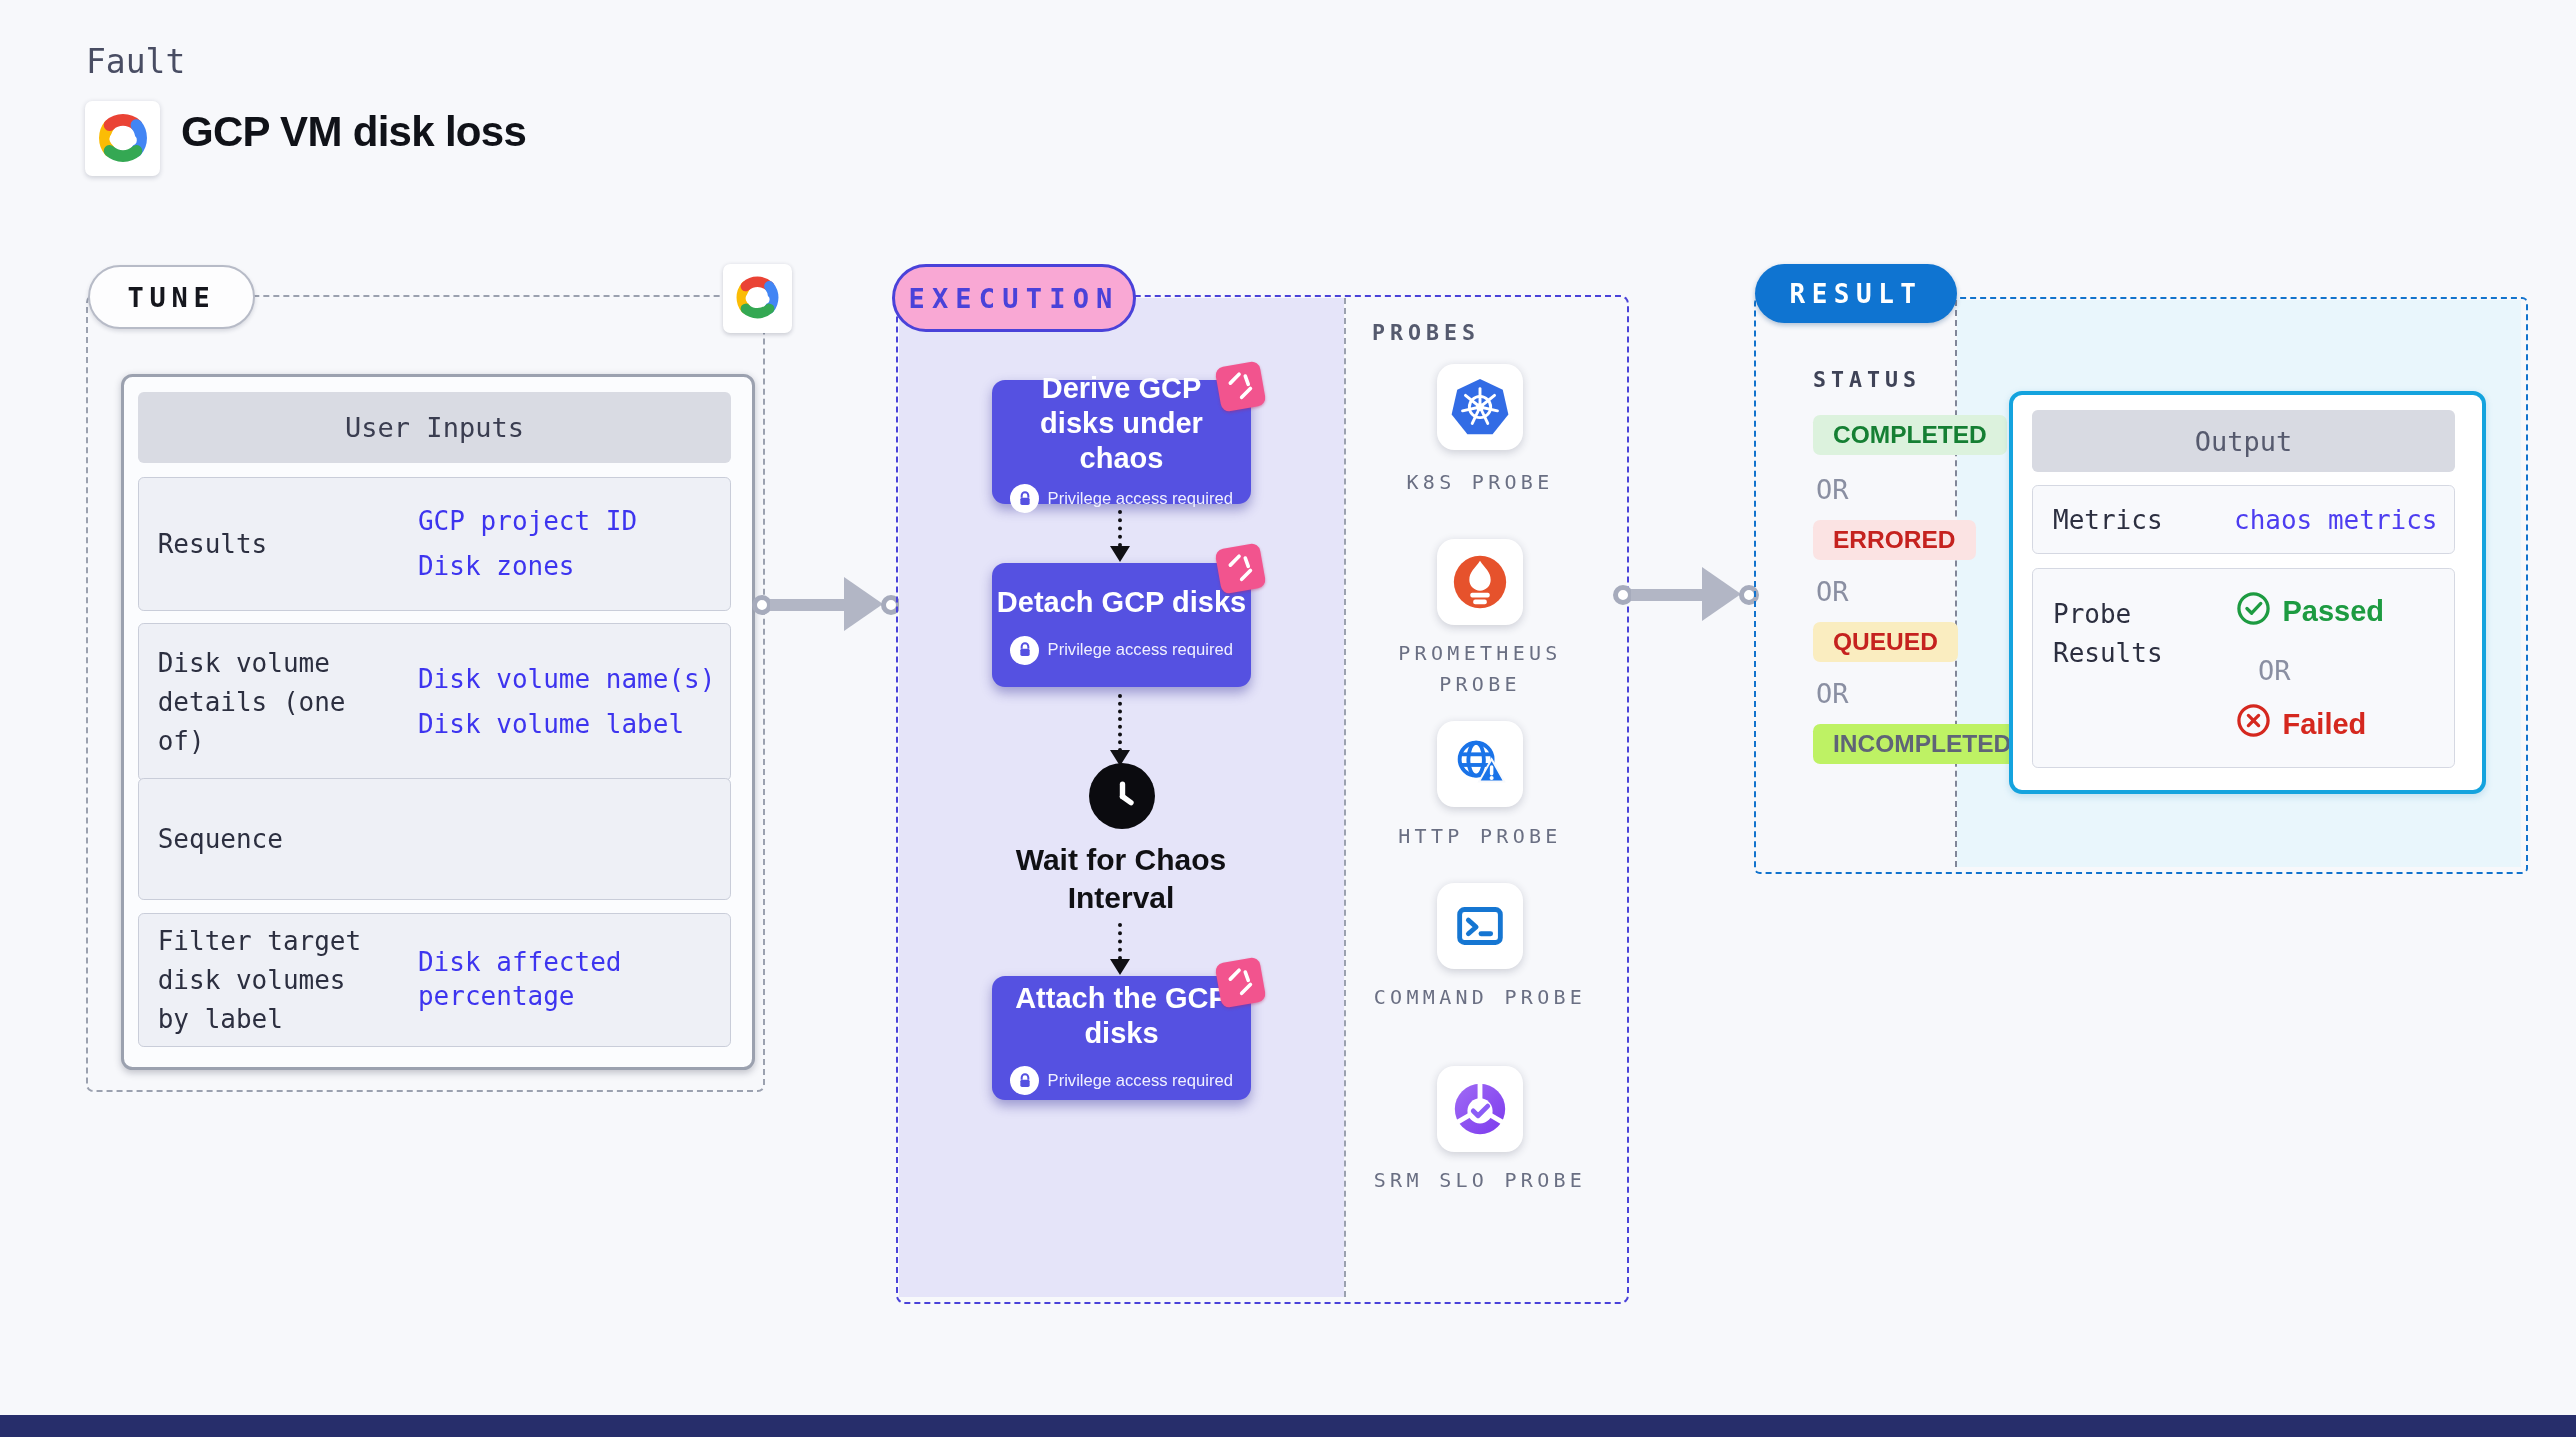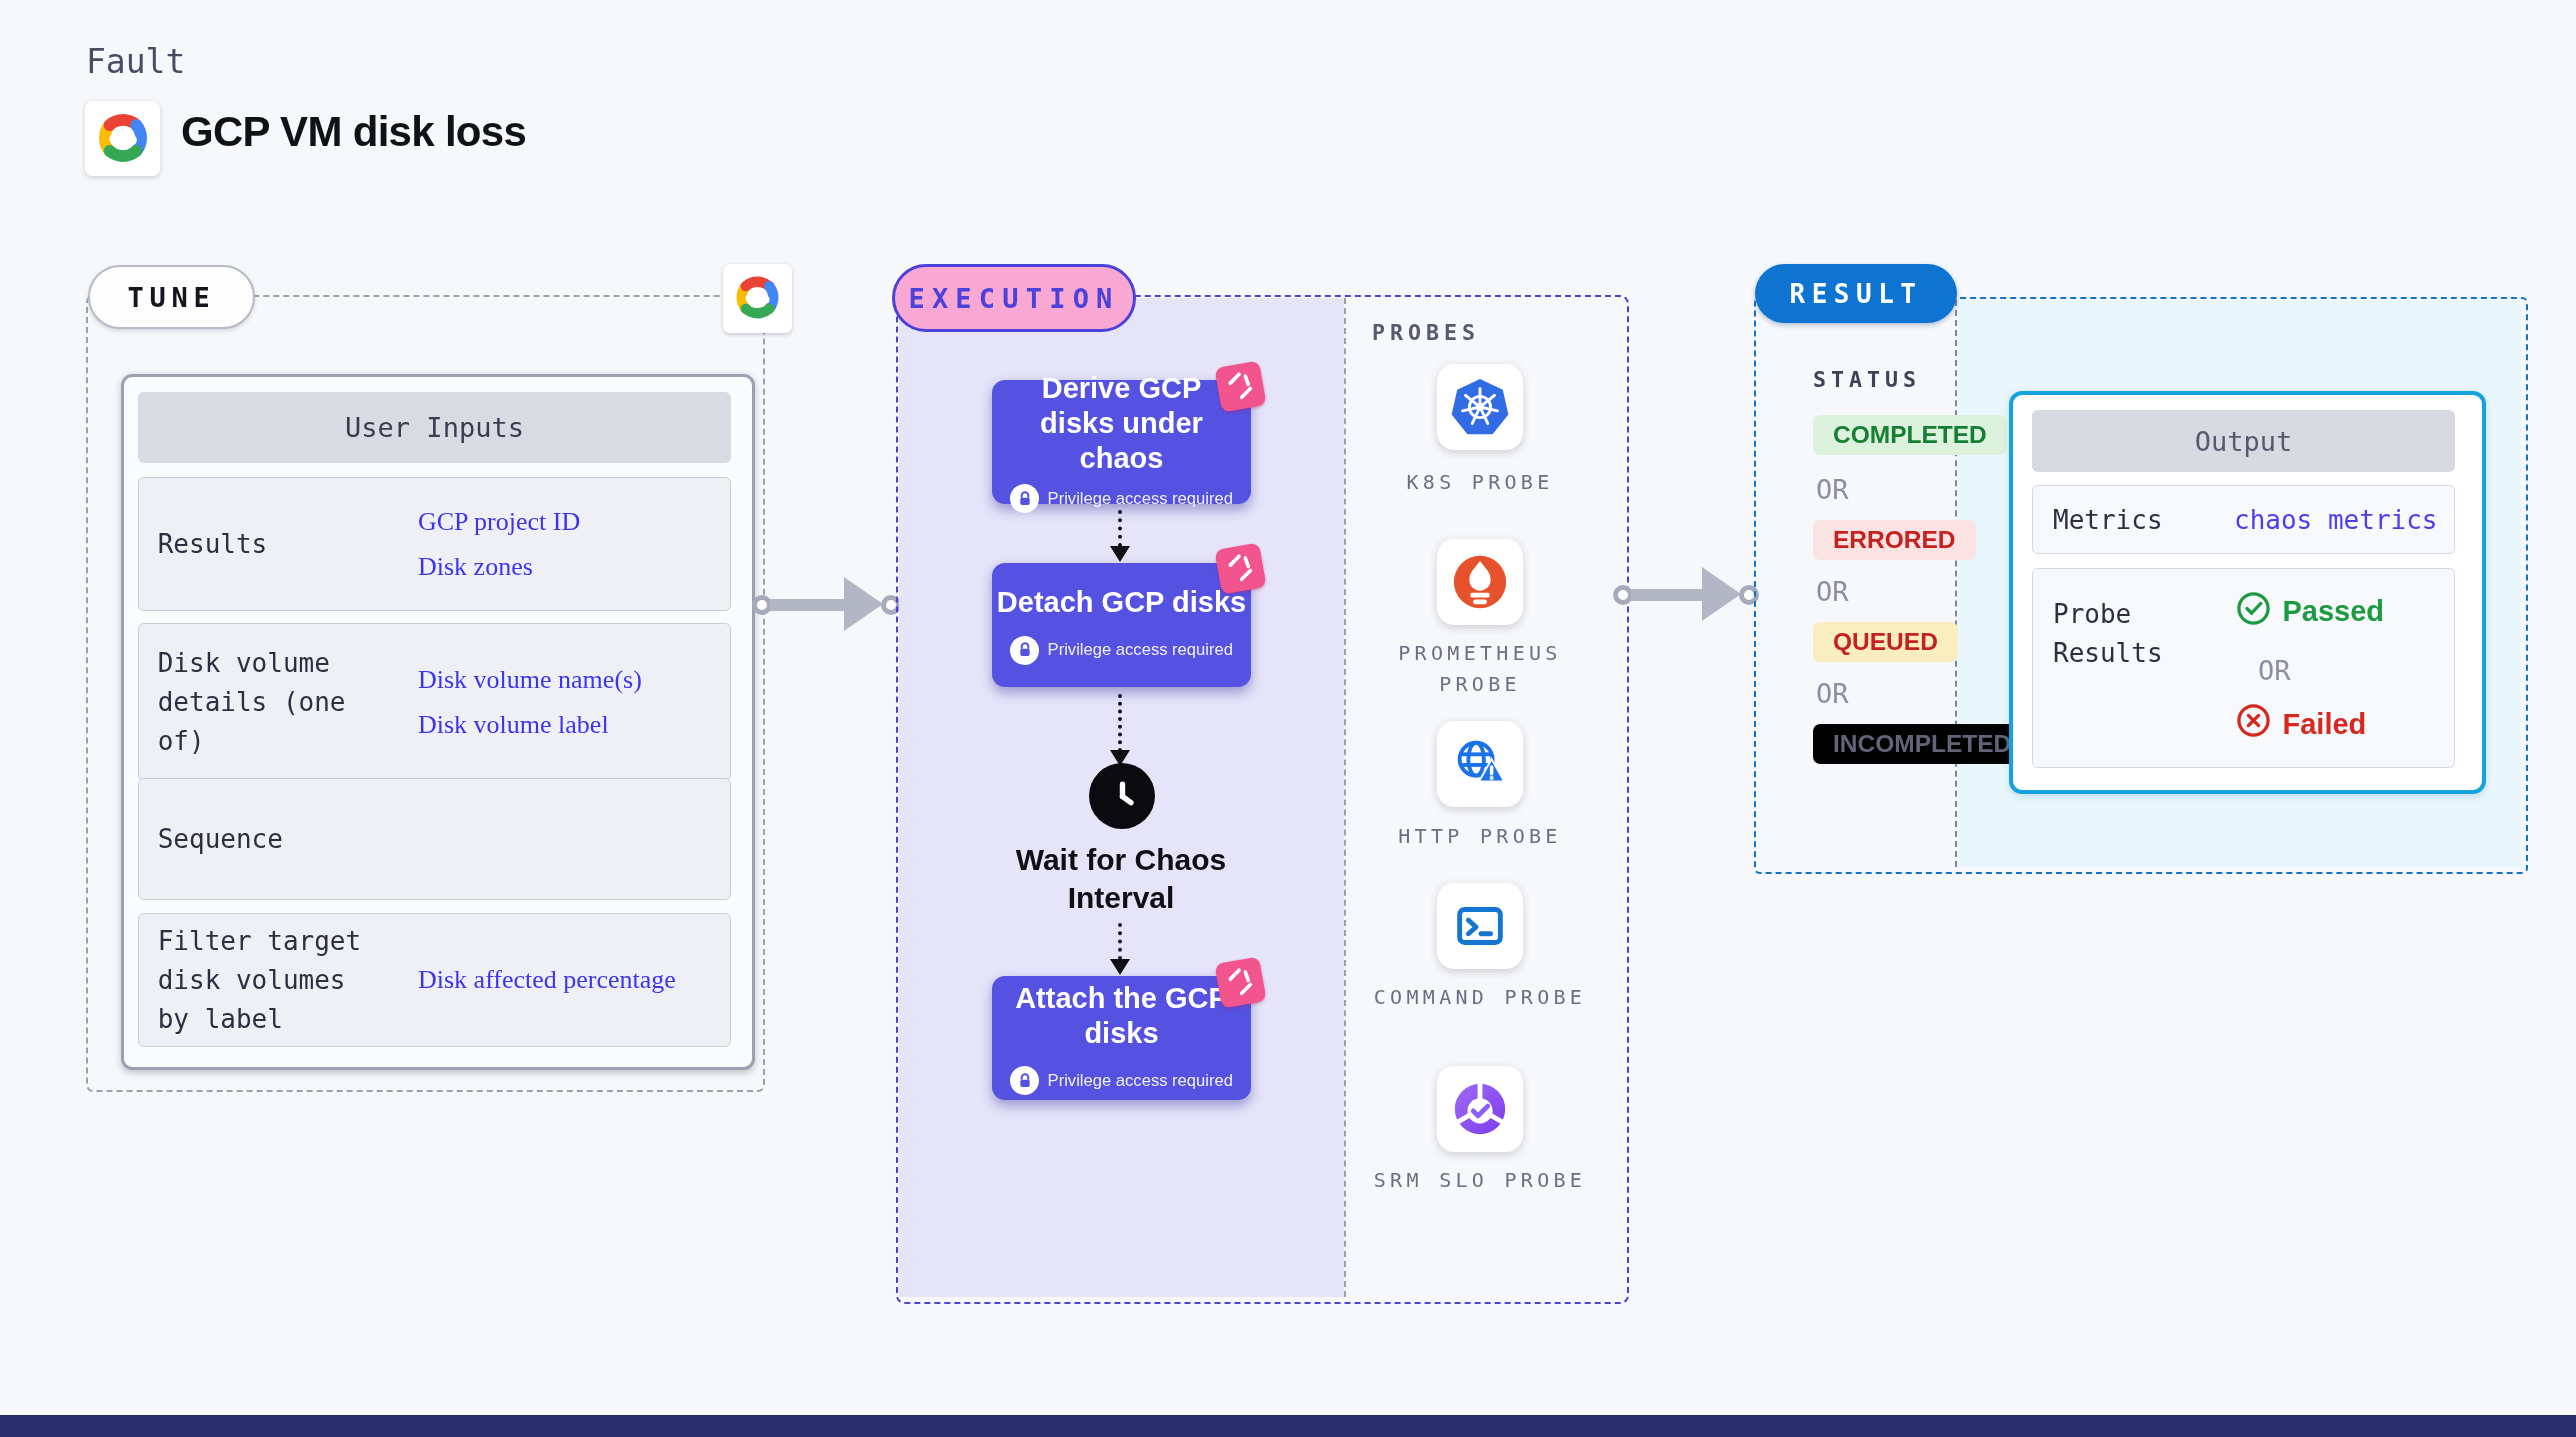--- a/index.html
+++ b/index.html
@@ -37,21 +37,21 @@
     box-shadow:0 1.4px 4.3px rgba(30,35,60,.2);display:flex;align-items:center;justify-content:center;}
 
   
   .ui-card{left:121px;top:374px;width:628px;height:690px;background:#fbfcfe;border:3.6px solid #9ba1af;
     border-radius:11.5px;box-shadow:0 2.9px 7.2px rgba(30,35,60,.25);}
   .ui-header{left:138px;top:392px;width:593px;height:71px;background:#d9dbe3;border-radius:5.8px;
     display:flex;align-items:center;justify-content:center;font-size:27px;color:#3a3d50;}
   .ui-row{left:138px;width:593px;background:#eef0f6;border:1.4px solid #c9cdd9;border-radius:5.8px;
     display:flex;align-items:center;box-sizing:border-box;padding-left:18.7px;}
   .ui-row .lbl{width:238px;font-size:26px;color:#2c2f40;line-height:1.5;}
-  .ui-row .vals{display:flex;flex-direction:column;gap:11px;margin-left:26px;width:317px;font-family:Liberation Serif, serif;}
+  .ui-row .vals{display:flex;flex-direction:column;gap:11px;margin-left:26px;width:317px;}
   .ui-row .vals div{font-size:26px;color:#3d34ef;line-height:1.3;}
 
   
   .conn-circle{width:20px;height:20px;border-radius:50%;background:#fff;border:5.8px solid #a6abbc;box-sizing:border-box;}
   .conn-shaft{height:11.5px;background:#b2b6c5;}
   .conn-head{width:0;height:0;border-top:27px solid transparent;border-bottom:27px solid transparent;}
 
   
   .node{width:259px;background:#5551e1;border-radius:13px;box-shadow:0 5.8px 11.5px rgba(50,46,150,.4);
     display:flex;flex-direction:column;align-items:center;justify-content:center;gap:8.6px;color:#fff;}
@@ -346,21 +346,21 @@
   </div>
   <div class="abs mono or-lbl" style="left:1816px;top:474px;">OR</div>
   <div class="abs stat-badge" style="left:1813px;top:520px;background:#fbe3e3;color:#c5221f;">
     <span>ERRORED</span>
   </div>
   <div class="abs mono or-lbl" style="left:1816px;top:576px;">OR</div>
   <div class="abs stat-badge" style="left:1813px;top:622px;background:#faedc0;color:#c5221f;">
     <span>QUEUED</span>
   </div>
   <div class="abs mono or-lbl" style="left:1816px;top:678px;">OR</div>
-  <div class="abs stat-badge" style="left:1813px;top:724px;background:#000000;color:#5f6477;">
+  <div class="abs stat-badge" style="left:1813px;top:724px;background:#bef264;color:#5f6477;">
     <span>INCOMPLETED</span>
   </div>
 
   <div class="abs out-card"></div>
   <div class="abs mono out-header">
     <span>Output</span>
   </div>
 
   <div class="abs out-row" style="top:485px;height:69px;display:flex;align-items:center;padding-left:20px;">
     <span class="mono" style="font-size:26px;color:#2c2f40;width:181px;">Metrics</span>

